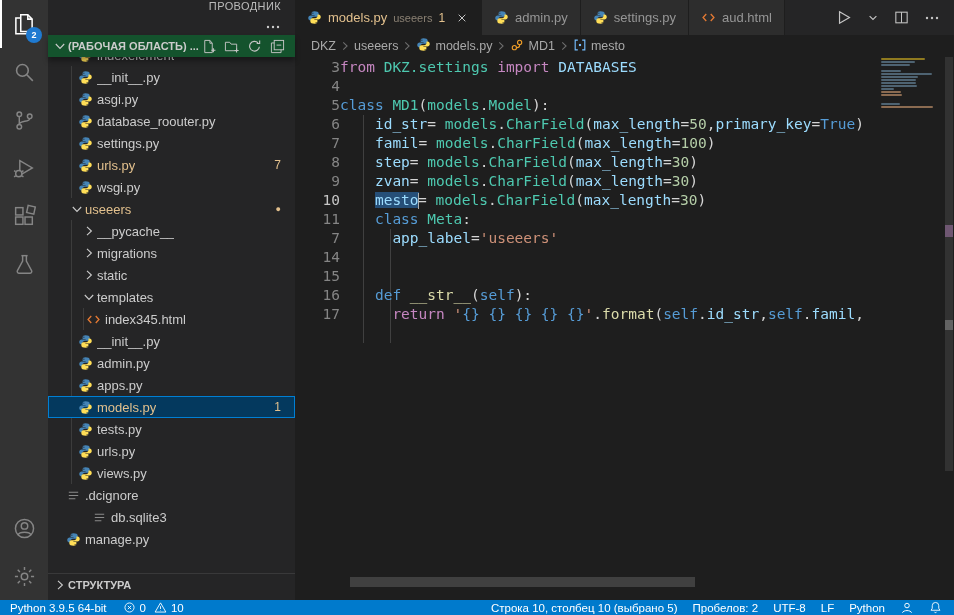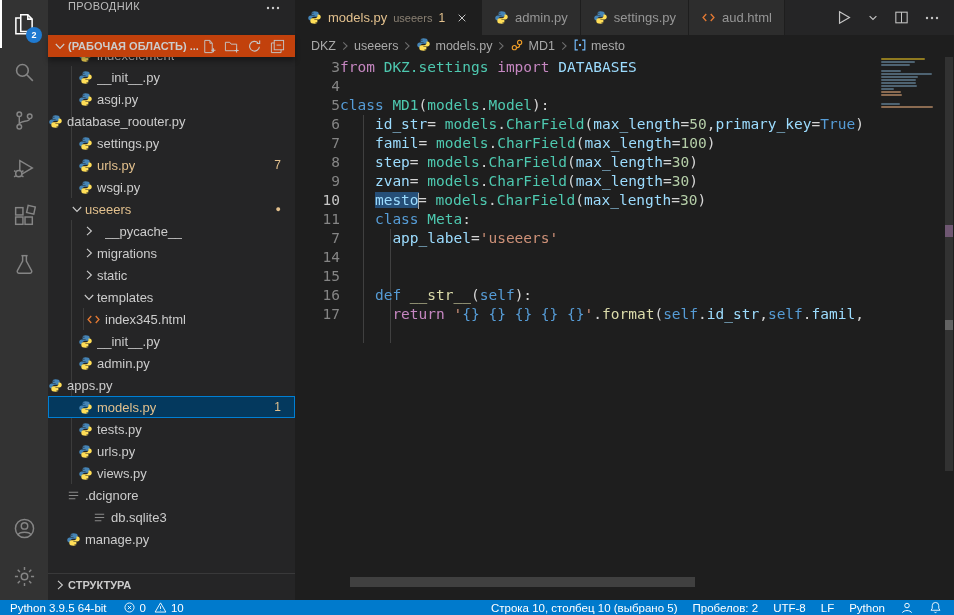--- a/index.html
+++ b/index.html
@@ -12,25 +12,25 @@
                  display:flex; flex-direction:column; justify-content:space-between; }
   .ab-item { width:48px; height:48px; display:flex; align-items:center; justify-content:center;
              color:#858585; position:relative; cursor:pointer; }
   .ab-item.active { color:#ffffff; box-shadow:inset 2px 0 0 #ffffff; }
   .ab-badge { position:absolute; right:6px; bottom:5px; min-width:16px; height:16px; border-radius:50%;
               background:var(--badge_blue); color:#fff; font-size:9px; display:flex; align-items:center;
               justify-content:center; font-weight:bold; }
 
   
   .sidebar { position:absolute; left:48px; top:0; width:247px; height:600px; background:#252526; }
-  .sb-titlerow { height:35px; display:flex; align-items:flex-start; padding:0 14px 0 20px; }
+  .sb-titlerow { height:35px; display:flex; align-items:flex-end; padding:0 14px 0 20px;flex-direction:column; }
   .sb-title { font-size:11px; color:#bbbbbb; letter-spacing:.4px; flex:1; }
   .sb-more { color:#cccccc; cursor:pointer; display:flex; }
   .sb-section { height:22px; display:flex; align-items:center; padding-left:4px; position:relative; z-index:3;
-                background:#c2410c; box-shadow:0 4px 5px rgba(0,0,0,.35); }
+                background:#14532d; box-shadow:0 4px 5px rgba(0,0,0,.35); }
   .sb-section .twisty { display:flex; width:16px; color:#cccccc; }
   .sb-section-label { font-size:11px; font-weight:bold; color:#cccccc; flex:1; white-space:nowrap; overflow:hidden; }
   .sec-actions { display:flex; gap:8px; padding-right:10px; }
   .sec-actions span { display:flex; color:#c5c5c5; cursor:pointer; }
 
   .tree { position:absolute; left:0; top:57px; width:247px; height:494px; overflow:hidden; z-index:1;text-align:right; }
   .row { height:22px; display:flex; align-items:center; font-size:13px; color:#cccccc; cursor:pointer;
          position:relative; white-space:nowrap; }
   .row .twisty { display:flex; width:16px; min-width:16px; color:#cccccc; }
   .row .ficon { display:flex; width:19px; min-width:19px; align-items:center; }
@@ -250,21 +250,21 @@
           </div>
           <div class="row" style="padding-left: 30px;">
             <span class="ficon">
               <svg xmlns="http://www.w3.org/2000/svg" width="15" height="15" viewBox="0 0 24 24">
                 <path fill="#4584b6" d="M12 2c-3 0-4.6 1.3-4.6 3.2V8h4.8v.8H5.8C3.7 8.8 2 10.3 2 12.8c0 2.4 1.4 3.9 3.5 3.9h1.7v-2.3c0-1.9 1.7-3.5 3.8-3.5h4.6c1.6 0 3-1.3 3-3V5.2C18.6 3.3 16 2 12 2zM9.4 4.1c.5 0 .9.4.9.9s-.4.9-.9.9-.9-.4-.9-.9.4-.9.9-.9z"></path>
                 <path fill="#ffde57" d="M12 22c3 0 4.6-1.3 4.6-3.2V16h-4.8v-.8h6.4c2.1 0 3.8-1.5 3.8-4 0-2.4-1.4-3.9-3.5-3.9h-1.7v2.3c0 1.9-1.7 3.5-3.8 3.5H8.4c-1.6 0-3 1.3-3 3v2.7C5.4 20.7 8 22 12 22zm2.6-1.1c-.5 0-.9-.4-.9-.9s.4-.9.9-.9.9.4.9.9-.4.9-.9.9z"></path>
               </svg>
             </span>
             <span class="lbl">asgi.py</span>
           </div>
-          <div class="row" style="">
+          <div class="row" style="padding-left: 30px;">
             <span class="ficon">
               <svg xmlns="http://www.w3.org/2000/svg" width="15" height="15" viewBox="0 0 24 24">
                 <path fill="#4584b6" d="M12 2c-3 0-4.6 1.3-4.6 3.2V8h4.8v.8H5.8C3.7 8.8 2 10.3 2 12.8c0 2.4 1.4 3.9 3.5 3.9h1.7v-2.3c0-1.9 1.7-3.5 3.8-3.5h4.6c1.6 0 3-1.3 3-3V5.2C18.6 3.3 16 2 12 2zM9.4 4.1c.5 0 .9.4.9.9s-.4.9-.9.9-.9-.4-.9-.9.4-.9.9-.9z"></path>
                 <path fill="#ffde57" d="M12 22c3 0 4.6-1.3 4.6-3.2V16h-4.8v-.8h6.4c2.1 0 3.8-1.5 3.8-4 0-2.4-1.4-3.9-3.5-3.9h-1.7v2.3c0 1.9-1.7 3.5-3.8 3.5H8.4c-1.6 0-3 1.3-3 3v2.7C5.4 20.7 8 22 12 22zm2.6-1.1c-.5 0-.9-.4-.9-.9s.4-.9.9-.9.9.4.9.9-.4.9-.9.9z"></path>
               </svg>
             </span>
             <span class="lbl">database_roouter.py</span>
           </div>
           <div class="row" style="padding-left: 30px;">
             <span class="ficon">
@@ -296,42 +296,42 @@
           </div>
           <div class="row" style="padding-left: 21px;">
             <span class="twisty">
               <svg xmlns="http://www.w3.org/2000/svg" width="16" height="16" viewBox="0 0 16 16" fill="none" stroke="currentColor" stroke-width="1.1">
                 <path d="M3.8 6L8 10.4L12.2 6"></path>
               </svg>
             </span>
             <span class="lbl modified">useeers</span>
             <span class="rdot">●</span>
           </div>
-          <div class="row" style="padding-left: 33px; gap: 8px;">
-            <span class="twisty">
-              <svg xmlns="http://www.w3.org/2000/svg" width="16" height="16" viewBox="0 0 16 16" fill="none" stroke="currentColor" stroke-width="1.1">
-                <path d="M6 3.8L10.4 8L6 12.2"></path>
-              </svg>
-            </span>
-            <span class="lbl">__pycache__</span>
-          </div>
           <div class="row" style="padding-left: 33px;">
             <span class="twisty">
               <svg xmlns="http://www.w3.org/2000/svg" width="16" height="16" viewBox="0 0 16 16" fill="none" stroke="currentColor" stroke-width="1.1">
                 <path d="M6 3.8L10.4 8L6 12.2"></path>
               </svg>
             </span>
-            <span class="lbl">migrations</span>
+            <span class="lbl">__pycache__</span>
           </div>
           <div class="row" style="padding-left: 33px;">
             <span class="twisty">
               <svg xmlns="http://www.w3.org/2000/svg" width="16" height="16" viewBox="0 0 16 16" fill="none" stroke="currentColor" stroke-width="1.1">
                 <path d="M6 3.8L10.4 8L6 12.2"></path>
               </svg>
             </span>
+            <span class="lbl">migrations</span>
+          </div>
+          <div class="row" style="padding-left: 33px;">
+            <span class="twisty">
+              <svg xmlns="http://www.w3.org/2000/svg" width="16" height="16" viewBox="0 0 16 16" fill="none" stroke="currentColor" stroke-width="1.1">
+                <path d="M6 3.8L10.4 8L6 12.2"></path>
+              </svg>
+            </span>
             <span class="lbl">static</span>
           </div>
           <div class="row" style="padding-left: 33px;">
             <span class="twisty">
               <svg xmlns="http://www.w3.org/2000/svg" width="16" height="16" viewBox="0 0 16 16" fill="none" stroke="currentColor" stroke-width="1.1">
                 <path d="M3.8 6L8 10.4L12.2 6"></path>
               </svg>
             </span>
             <span class="lbl">templates</span>
           </div>
@@ -354,21 +354,21 @@
           </div>
           <div class="row" style="padding-left: 30px;">
             <span class="ficon">
               <svg xmlns="http://www.w3.org/2000/svg" width="15" height="15" viewBox="0 0 24 24">
                 <path fill="#4584b6" d="M12 2c-3 0-4.6 1.3-4.6 3.2V8h4.8v.8H5.8C3.7 8.8 2 10.3 2 12.8c0 2.4 1.4 3.9 3.5 3.9h1.7v-2.3c0-1.9 1.7-3.5 3.8-3.5h4.6c1.6 0 3-1.3 3-3V5.2C18.6 3.3 16 2 12 2zM9.4 4.1c.5 0 .9.4.9.9s-.4.9-.9.9-.9-.4-.9-.9.4-.9.9-.9z"></path>
                 <path fill="#ffde57" d="M12 22c3 0 4.6-1.3 4.6-3.2V16h-4.8v-.8h6.4c2.1 0 3.8-1.5 3.8-4 0-2.4-1.4-3.9-3.5-3.9h-1.7v2.3c0 1.9-1.7 3.5-3.8 3.5H8.4c-1.6 0-3 1.3-3 3v2.7C5.4 20.7 8 22 12 22zm2.6-1.1c-.5 0-.9-.4-.9-.9s.4-.9.9-.9.9.4.9.9-.4.9-.9.9z"></path>
               </svg>
             </span>
             <span class="lbl">admin.py</span>
           </div>
-          <div class="row" style="">
+          <div class="row" style="padding-left: 30px;">
             <span class="ficon">
               <svg xmlns="http://www.w3.org/2000/svg" width="15" height="15" viewBox="0 0 24 24">
                 <path fill="#4584b6" d="M12 2c-3 0-4.6 1.3-4.6 3.2V8h4.8v.8H5.8C3.7 8.8 2 10.3 2 12.8c0 2.4 1.4 3.9 3.5 3.9h1.7v-2.3c0-1.9 1.7-3.5 3.8-3.5h4.6c1.6 0 3-1.3 3-3V5.2C18.6 3.3 16 2 12 2zM9.4 4.1c.5 0 .9.4.9.9s-.4.9-.9.9-.9-.4-.9-.9.4-.9.9-.9z"></path>
                 <path fill="#ffde57" d="M12 22c3 0 4.6-1.3 4.6-3.2V16h-4.8v-.8h6.4c2.1 0 3.8-1.5 3.8-4 0-2.4-1.4-3.9-3.5-3.9h-1.7v2.3c0 1.9-1.7 3.5-3.8 3.5H8.4c-1.6 0-3 1.3-3 3v2.7C5.4 20.7 8 22 12 22zm2.6-1.1c-.5 0-.9-.4-.9-.9s.4-.9.9-.9.9.4.9.9-.4.9-.9.9z"></path>
               </svg>
             </span>
             <span class="lbl">apps.py</span>
           </div>
           <div class="row sel-row" style="padding-left: 30px;">
             <span class="ficon">

